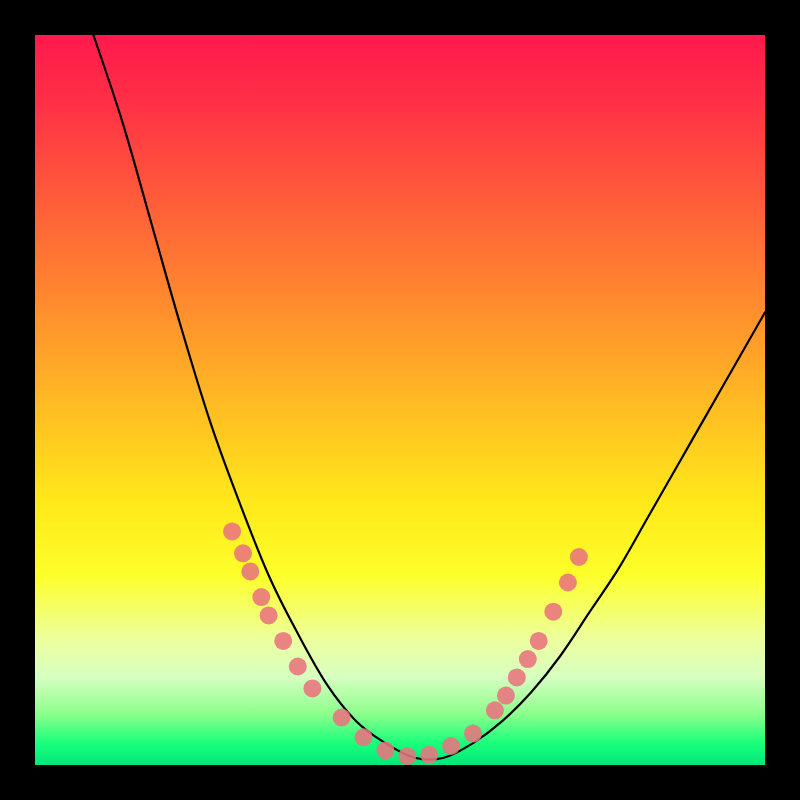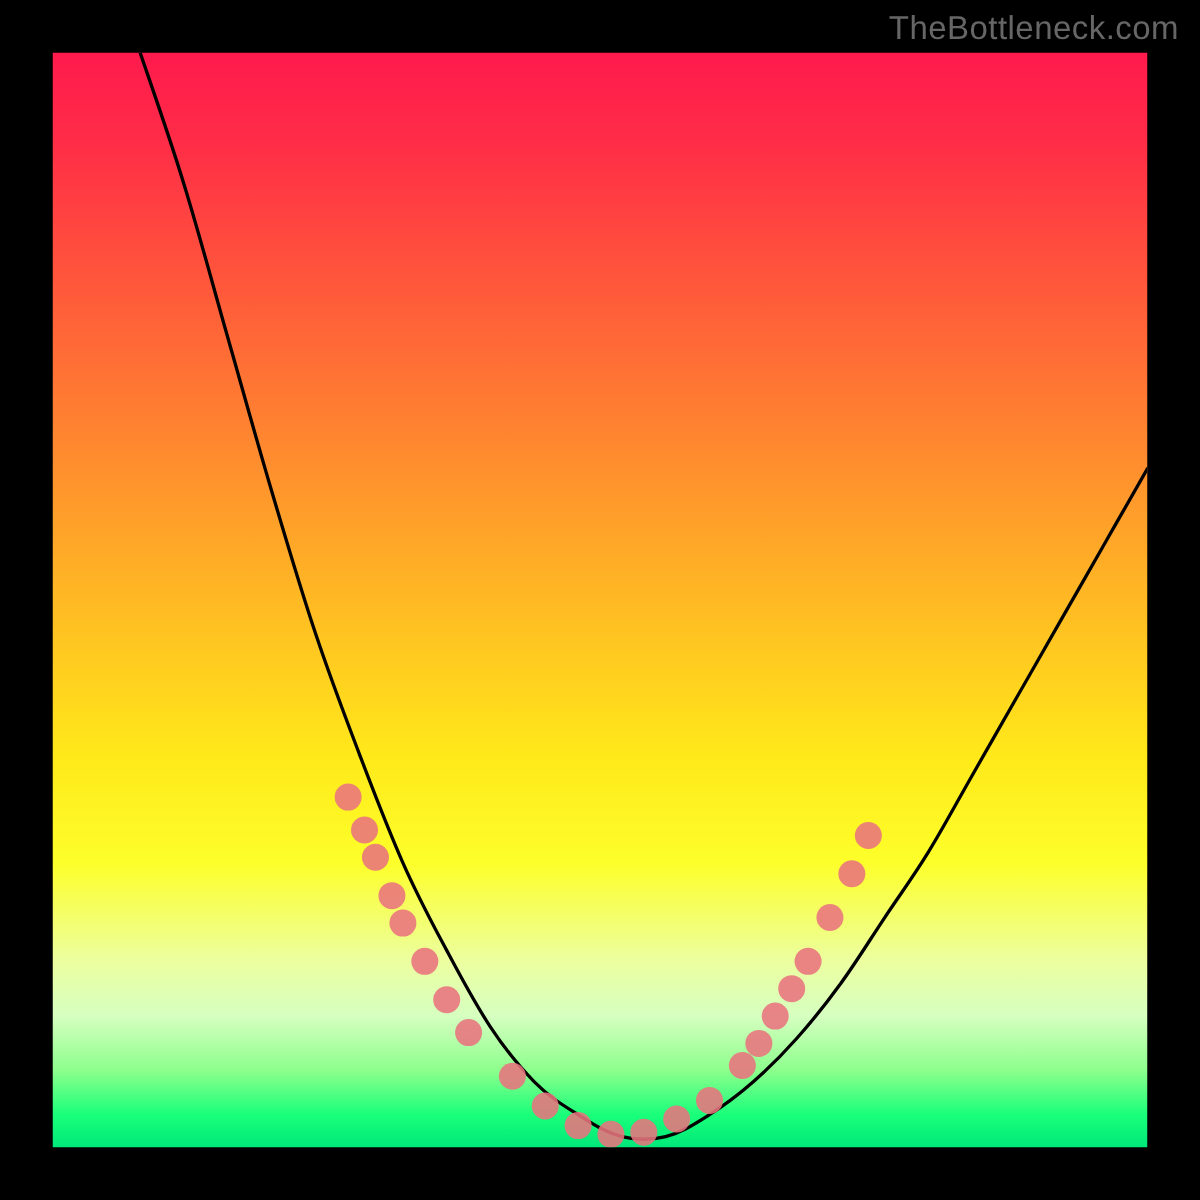--- a/index.html
+++ b/index.html
@@ -61,21 +61,20 @@
     inset: 0;
     width: 100%;
     height: 100%;
   }
 </style>
 </head>
 <body>
 
 <div class="stage">
 
-  <div class="watermark">TheBottleneck.com</div>
 
   <div class="plot">
     <div class="gradient"></div>
 
     <svg class="curve" viewBox="0 0 730 730" preserveAspectRatio="none">
       <path d="M 58.4 0.0 C 63.7 15.8, 77.1 53.4, 87.6 87.6 C 98.1 121.8, 106.3 153.0, 116.8 189.8 C 127.3 226.6, 135.5 256.5, 146.0 292.0 C 156.5 327.5, 164.7 355.4, 175.2 386.9 C 185.7 418.4, 193.9 439.6, 204.4 467.2 C 214.9 494.8, 223.1 516.5, 233.6 540.2 C 244.1 563.9, 252.3 578.9, 262.8 598.6 C 273.3 618.3, 281.5 633.9, 292.0 649.7 C 302.5 665.5, 310.7 675.7, 321.2 686.2 C 331.7 696.7, 339.9 701.5, 350.4 708.1 C 360.9 714.7, 369.1 720.1, 379.6 722.7 C 390.1 725.3, 398.3 725.3, 408.8 722.7 C 419.3 720.1, 427.5 714.7, 438.0 708.1 C 448.5 701.5, 456.7 695.4, 467.2 686.2 C 477.7 677.0, 485.9 668.8, 496.4 657.0 C 506.9 645.2, 515.1 635.0, 525.6 620.5 C 536.1 606.0, 544.3 592.5, 554.8 576.7 C 565.3 560.9, 573.5 550.0, 584.0 532.9 C 594.5 515.8, 602.7 500.2, 613.2 481.8 C 623.7 463.4, 631.9 449.1, 642.4 430.7 C 652.9 412.3, 661.1 398.0, 671.6 379.6 C 682.1 361.2, 690.3 346.9, 700.8 328.5 C 711.3 310.1, 724.7 286.6, 730.0 277.4" fill="none" stroke="#000000" stroke-width="2.2" stroke-linecap="round"></path>
       <g>
           <circle cx="197.1" cy="496.4" r="9" fill="#e9737e" fill-opacity="0.88"></circle>
           <circle cx="208.0" cy="518.3" r="9" fill="#e9737e" fill-opacity="0.88"></circle>
           <circle cx="215.3" cy="536.5" r="9" fill="#e9737e" fill-opacity="0.88"></circle>

